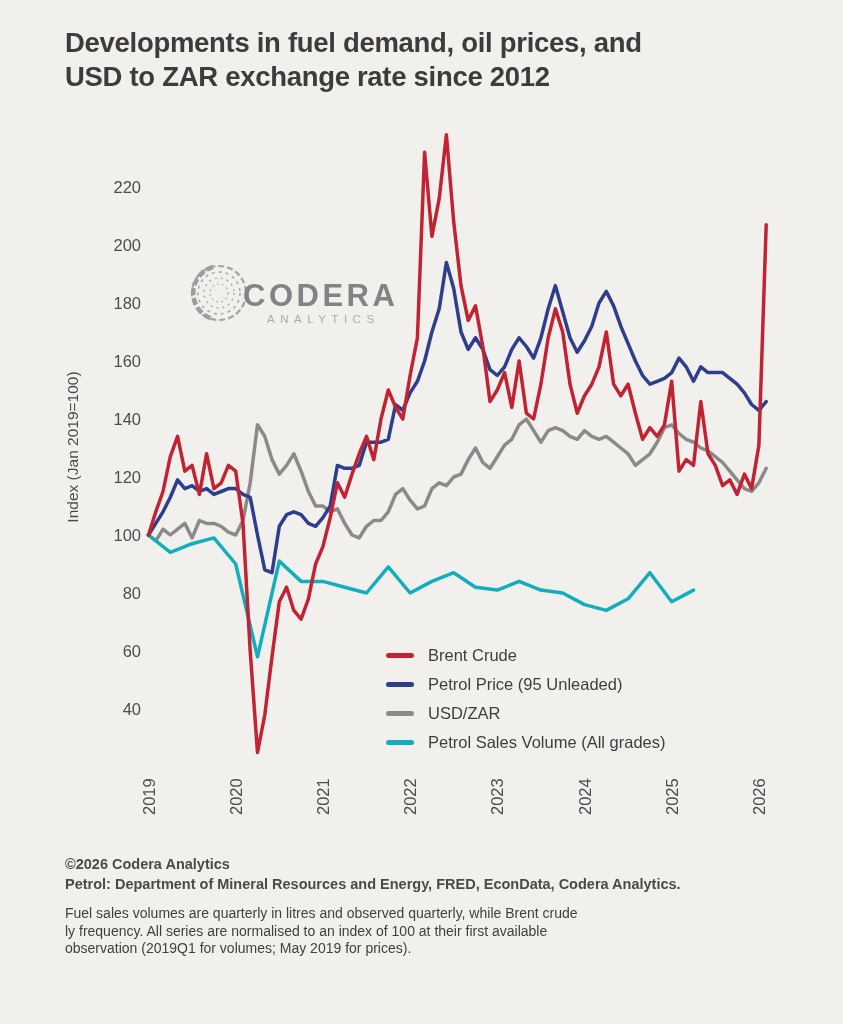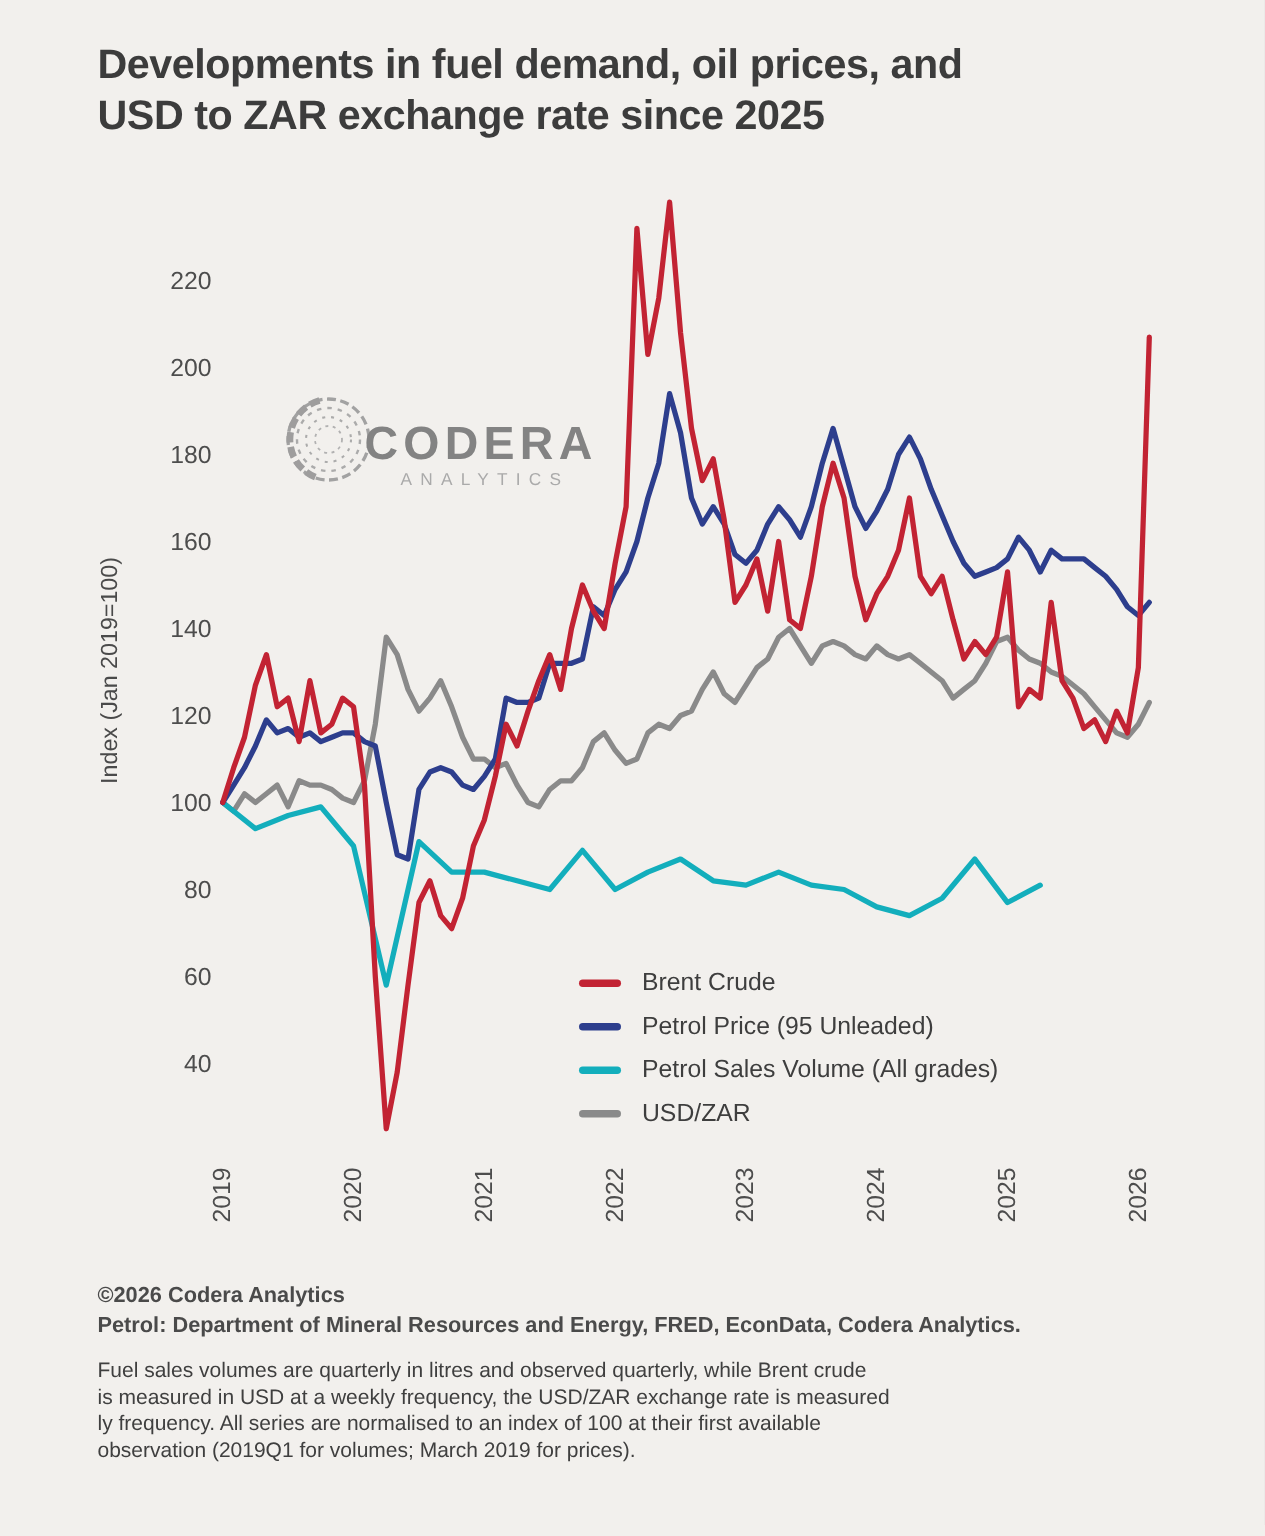--- a/index.html
+++ b/index.html
@@ -24,21 +24,21 @@
   .footer{position:absolute;left:65px;top:854px;font-size:14.5px;line-height:20px;color:#4a4a4a;font-weight:bold;}
   .note{position:absolute;left:65px;top:905px;font-size:14px;line-height:17.6px;color:#3f3f3f;}
 </style>
 </head>
 <body>
 
 <div id="page">
 
   <h1>
     <span>Developments in fuel demand, oil prices, and</span>
-    <span>USD to ZAR exchange rate since 2025</span>
+    <span>USD to ZAR exchange rate since 2012</span>
   </h1>
 
   <svg id="chart-svg" width="843" height="1024" viewBox="0 0 843 1024" xmlns="http://www.w3.org/2000/svg">
 
     <g opacity="0.9">
       <g transform="translate(219,293)">
         <circle r="27" fill="none" stroke="#9a9a9a" stroke-width="2.2" stroke-dasharray="6 3"></circle>
         <circle r="21" fill="none" stroke="#a4a4a4" stroke-width="1.6" stroke-dasharray="3 4"></circle>
         <circle r="15" fill="none" stroke="#a4a4a4" stroke-width="1.4" stroke-dasharray="2 4"></circle>
         <circle r="9" fill="none" stroke="#ababab" stroke-width="1.2" stroke-dasharray="2 3"></circle>
@@ -83,34 +83,33 @@
   <div class="legend">
     <div class="legend-row">
       <span class="swatch" style="background: rgb(194, 35, 51);"></span>
       <span class="legend-label">Brent Crude</span>
     </div>
     <div class="legend-row">
       <span class="swatch" style="background: rgb(45, 62, 141);"></span>
       <span class="legend-label">Petrol Price (95 Unleaded)</span>
     </div>
     <div class="legend-row">
+      <span class="swatch" style="background: rgb(138, 138, 138);"></span>
+      <span class="legend-label">USD/ZAR</span>
+    </div>
+    <div class="legend-row">
       <span class="swatch" style="background: rgb(19, 174, 188);"></span>
       <span class="legend-label">Petrol Sales Volume (All grades)</span>
-    </div>
-    <div class="legend-row">
-      <span class="swatch" style="background: rgb(138, 138, 138);"></span>
-      <span class="legend-label">USD/ZAR</span>
     </div>
   </div>
 
   <div class="footer">
     <div>©2026 Codera Analytics</div>
     <div>Petrol: Department of Mineral Resources and Energy, FRED, EconData, Codera Analytics.</div>
   </div>
 
   <div class="note">
     <div>Fuel sales volumes are quarterly in litres and observed quarterly, while Brent crude</div>
-    <div>is measured in USD at a weekly frequency, the USD/ZAR exchange rate is measured</div>
     <div>ly frequency. All series are normalised to an index of 100 at their first available</div>
-    <div>observation (2019Q1 for volumes; March 2019 for prices).</div>
+    <div>observation (2019Q1 for volumes; May 2019 for prices).</div>
   </div>
 
 </div>
 
 </body></html>

